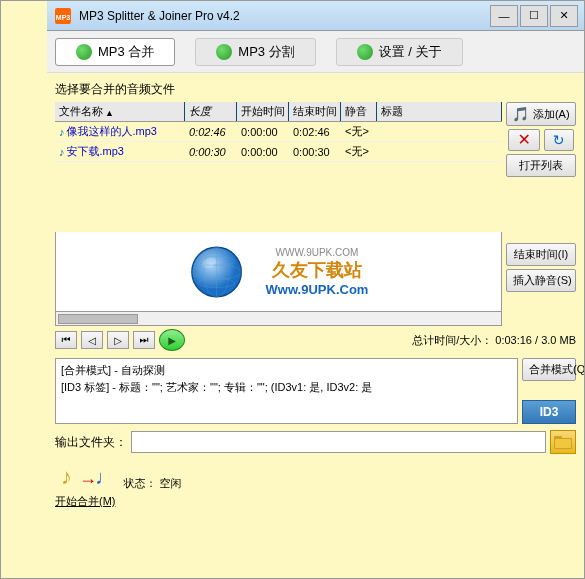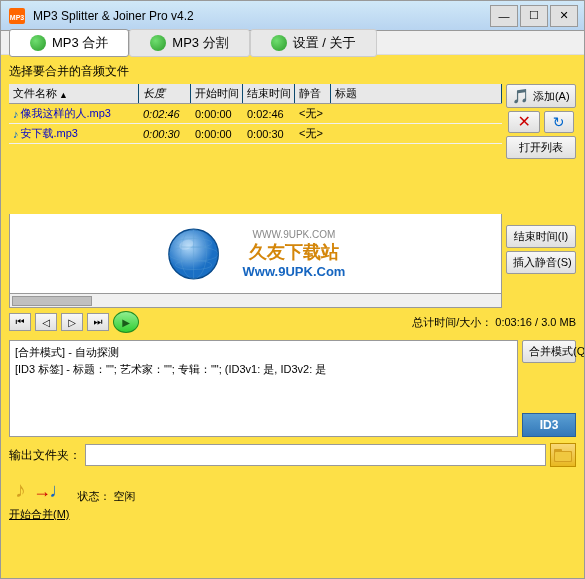--- a/index.html
+++ b/index.html
@@ -9,24 +9,25 @@
       background: #f0f0f0;
       width: 585px;
       height: 579px;
       overflow: hidden;
     }
 
     
     .window {
       width: 585px;
       height: 579px;
-      background: #fde047;
+      background: #fef9c3;
       border: 1px solid #999;
       display: flex;
       flex-direction: column;
+      padding-left: 46px;
     }
 
     .titlebar {
       background: linear-gradient(to bottom, #d0e8f8, #b8d4f0);
       height: 30px;
       display: flex;
       align-items: center;
       padding: 0 6px;
       border-bottom: 1px solid #999;
       flex-shrink: 0;
@@ -60,24 +61,25 @@
       cursor: pointer;
       display: flex;
       align-items: center;
       justify-content: center;
       font-size: 11px;
     }
 
     
     .toolbar {
       background: #f0f0f0;
-      height: 24px;
+      height: 42px;
       display: flex;
       align-items: center;
       padding: 4px 8px;
+      gap: 20px;
       border-bottom: 1px solid #ddd;
       flex-shrink: 0;
     }
 
     .toolbar-tab {
       display: flex;
       align-items: center;
       gap: 6px;
       padding: 4px 20px;
       background: #e8e8e8;
@@ -303,21 +305,20 @@
 
     .btn-id3 {
       background: linear-gradient(to bottom, #5a9fd4, #3378b8);
       color: #fff;
       border: 1px solid #2a6099;
       font-size: 12px;
       font-weight: bold;
       padding: 4px;
       text-align: center;
       cursor: pointer;
-      margin-top: 31px;
     }
 
     
     .output-area {
       display: flex;
       align-items: center;
       gap: 4px;
       flex-shrink: 0;
       margin-top: 2px;
     }

